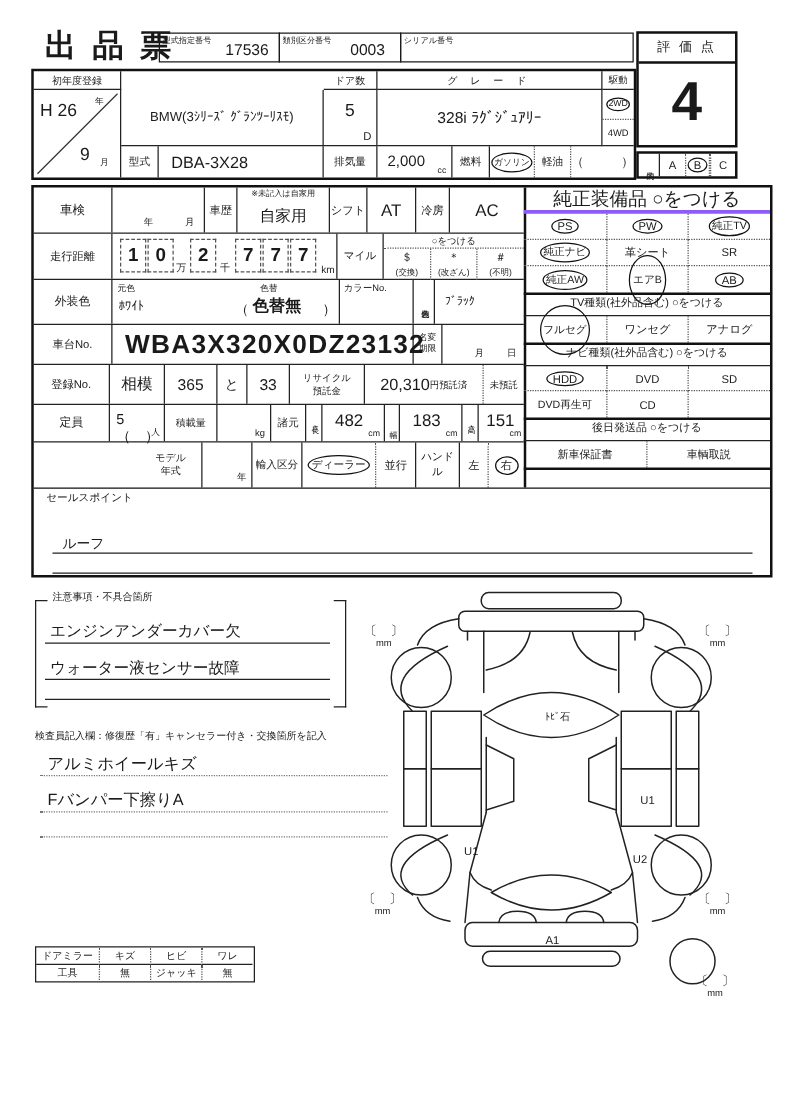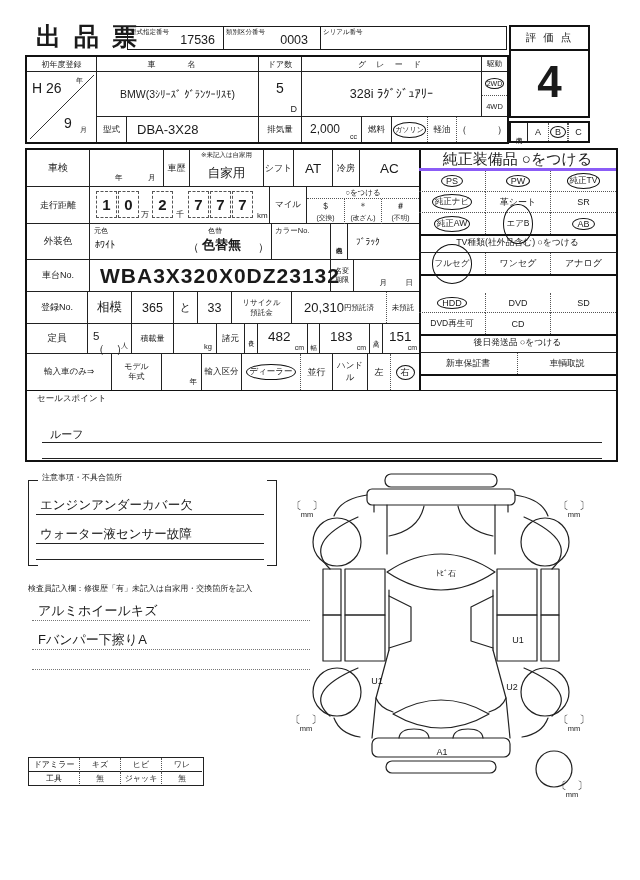--- a/index.html
+++ b/index.html
@@ -53,21 +53,20 @@
     <div class="a f" style="left:17px;top:0;width:20px;height:100%;font-size:9px">A</div>
     <div class="a f bRd" style="left:37px;top:0;width:20px;height:100%;border-left:1px dotted #555">
       <span class="circ" style="font-size:9px">B</span>
     </div>
     <div class="a f" style="left:57px;top:0;width:20px;height:100%;border-left:1px dotted #555;font-size:9px">C</div>
   </div>
 
   <div class="a" style="left:25px;top:55px;width:484px;height:89px;border:2px solid #111">
 
     <div class="a f bR" style="left:0;top:0;width:70px;height:15px;border-bottom:1px solid #222;font-size:8px">初年度登録</div>
-    <div class="a f bR" style="left:70px;top:0;width:162px;height:15px;border-bottom:1px solid #222;font-size:8px;letter-spacing:12px">車　名</div>
     <div class="a f bR" style="left:232px;top:0;width:43px;height:15px;border-bottom:1px solid #222;font-size:8px">ドア数</div>
     <div class="a f bR" style="left:275px;top:0;width:180px;height:15px;border-bottom:1px solid #222;font-size:8px;letter-spacing:4px">グ レ ー ド</div>
     <div class="a f" style="left:455px;top:0;width:25px;height:15px;border-bottom:1px solid #222;font-size:7.5px">駆動</div>
 
     <div class="a bR" style="left:0;top:15px;width:70px;height:70px">
       <svg width="70" height="70" viewBox="0 0 70 70">
         <line x1="3" y1="67" x2="67" y2="3" stroke="#333" stroke-width="1"></line>
       </svg>
       <span class="a" style="left:5px;top:8px;font-size:14px">H 26</span>
       <span class="a" style="left:49px;top:4px;font-size:7px">年</span>
@@ -228,21 +227,20 @@
       <div class="a f bR" style="left:343px;top:0;width:13px;height:100%">
           <span class="vert" style="font-size:6.5px">高さ</span>
         </div>
       <div class="a" style="left:356px;top:0;width:36px;height:100%">
         <span class="a" style="left:6px;top:5px;font-size:13.5px">151</span>
         <span class="a" style="right:2px;bottom:2px;font-size:7px">cm</span>
       </div>
     </div>
 
     <div class="a" style="left:0;top:204px;width:392px;height:36px">
-      <div class="a f bR" style="left:0;top:0;width:85px;height:100%;font-size:8.5px">輸入車のみ⇒</div>
       <div class="a f bR" style="left:85px;top:0;width:50px;height:100%">
         <span style="font-size:8px;width:30px;line-height:1.25;text-align:center">モデル年式</span>
       </div>
       <div class="a bR" style="left:135px;top:0;width:40px;height:100%">
         <span class="a" style="right:4px;bottom:3px;font-size:7.5px">年</span>
       </div>
       <div class="a f bR" style="left:175px;top:0;width:40px;height:100%;font-size:8.5px">輸入区分</div>
       <div class="a f" style="left:215px;top:0;width:58px;height:100%">
         <span class="circ" style="font-size:8.5px;padding:1px 2px">ディーラー</span>
       </div>
@@ -281,20 +279,21 @@
     <div class="a" style="left:392px;top:84px;width:197px;height:0;border-top:2px solid #111"></div>
 
     <div class="a f" style="left:392px;top:84px;width:197px;height:19px;border-bottom:1px solid #222;font-size:8.8px">TV種類(社外品含む) ○をつける</div>
     <div class="a f" style="left:392px;top:103px;width:66px;height:21px">
         <span class="circ" style="font-size:8.5px;padding:13px 2px">フルセグ</span>
       </div>
     <div class="a f" style="left:458px;top:103px;width:65px;height:21px;border-left:1px dotted #555;font-size:9px">ワンセグ</div>
     <div class="a f" style="left:523px;top:103px;width:66px;height:21px;border-left:1px dotted #555;font-size:9px">アナログ</div>
     <div class="a" style="left:392px;top:124px;width:197px;height:0;border-top:2px solid #111"></div>
 
+    <div class="a f" style="left:392px;top:124px;width:197px;height:19px;border-bottom:1px solid #222;font-size:8.8px">ナビ種類(社外品含む) ○をつける</div>
     <div class="a f" style="left:392px;top:143px;width:66px;height:20px;border-bottom:1px dotted #555">
         <span class="circ" style="font-size:9px">HDD</span>
       </div>
     <div class="a f" style="left:458px;top:143px;width:65px;height:20px;border-left:1px dotted #555;border-bottom:1px dotted #555;font-size:9px">DVD</div>
     <div class="a f" style="left:523px;top:143px;width:66px;height:20px;border-left:1px dotted #555;border-bottom:1px dotted #555;font-size:9px">SD</div>
     <div class="a f" style="left:392px;top:163px;width:66px;height:21px;font-size:8.5px">DVD再生可</div>
     <div class="a f" style="left:458px;top:163px;width:65px;height:21px;border-left:1px dotted #555;font-size:9px">CD</div>
     <div class="a" style="left:523px;top:163px;width:66px;height:21px;border-left:1px dotted #555"></div>
     <div class="a" style="left:392px;top:184px;width:197px;height:0;border-top:2px solid #111"></div>
 
@@ -310,21 +309,21 @@
     </div>
   </div>
 
   <span class="a" style="left:42px;top:472px;font-size:8px">注意事項・不具合箇所</span>
   <div class="a" style="left:28px;top:480px;width:10px;height:86px;border-left:1.5px solid #222;border-top:1.5px solid #222;border-bottom:1.5px solid #222"></div>
   <div class="a" style="left:267px;top:480px;width:10px;height:86px;border-right:1.5px solid #222;border-top:1.5px solid #222;border-bottom:1.5px solid #222"></div>
   <div class="a" style="left:36px;top:523px;width:228px;height:21px;border-bottom:1.5px solid #222;font-size:12.5px;display:flex;align-items:flex-end;padding-left:4px">ウォーター液センサー故障</div>
   <div class="a" style="left:36px;top:494px;width:228px;height:21px;border-bottom:1.5px solid #222;font-size:12.5px;display:flex;align-items:flex-end;padding-left:4px">エンジンアンダーカバー欠</div>
   <div class="a" style="left:36px;top:550px;width:228px;height:10px;border-bottom:1.5px solid #222;font-size:12px"></div>
 
-  <span class="a" style="left:28px;top:583px;font-size:8px">検査員記入欄：修復歴「有」未記入は自家用・交換箇所を記入</span>
+  <span class="a" style="left:28px;top:583px;font-size:8px">検査員記入欄：修復歴「有」キャンセラー付き・交換箇所を記入</span>
   <div class="a" style="left:32px;top:627px;width:278px;height:23px;border-bottom:1.5px dotted #777;font-size:13px;display:flex;align-items:flex-end;padding-left:6px">Fバンパー下擦りA</div>
   <div class="a" style="left:32px;top:598px;width:278px;height:23px;border-bottom:1.5px dotted #777;font-size:13px;display:flex;align-items:flex-end;padding-left:6px">アルミホイールキズ</div>
   <div class="a" style="left:32px;top:656px;width:278px;height:14px;border-bottom:1.5px dotted #777;font-size:12px"></div>
 
   <div class="a" style="left:28px;top:757px;width:176px;height:29px;border:1.3px solid #222">
     <div class="a f" style="left:0;top:0;width:50px;height:14px;border-bottom:1px solid #222;font-size:8px">ドアミラー</div>
     <div class="a f" style="left:50px;top:0;width:41px;height:14px;border-left:1px dotted #555;border-bottom:1px solid #222;font-size:8px">キズ</div>
     <div class="a f" style="left:91px;top:0;width:41px;height:14px;border-left:1px dotted #555;border-bottom:1px solid #222;font-size:8px">ヒビ</div>
     <div class="a f" style="left:132px;top:0;width:41px;height:14px;border-left:1px dotted #555;border-bottom:1px solid #222;font-size:8px">ワレ</div>
     <div class="a f" style="left:0;top:14px;width:50px;height:12px;font-size:8px">工具</div>

